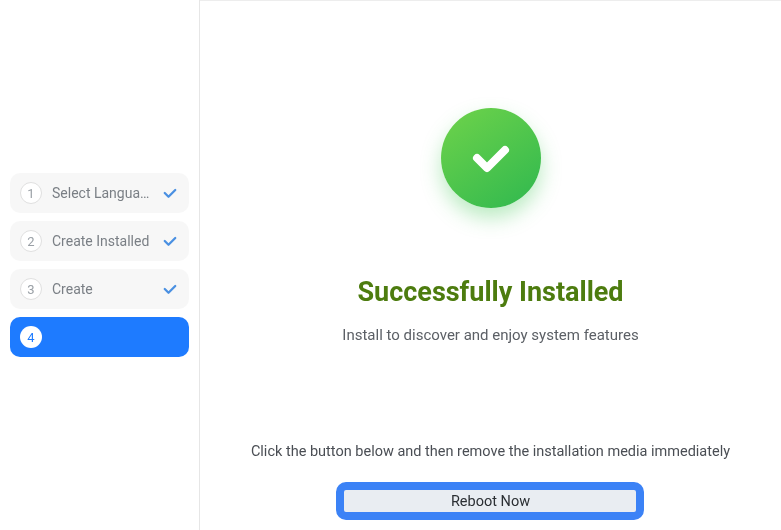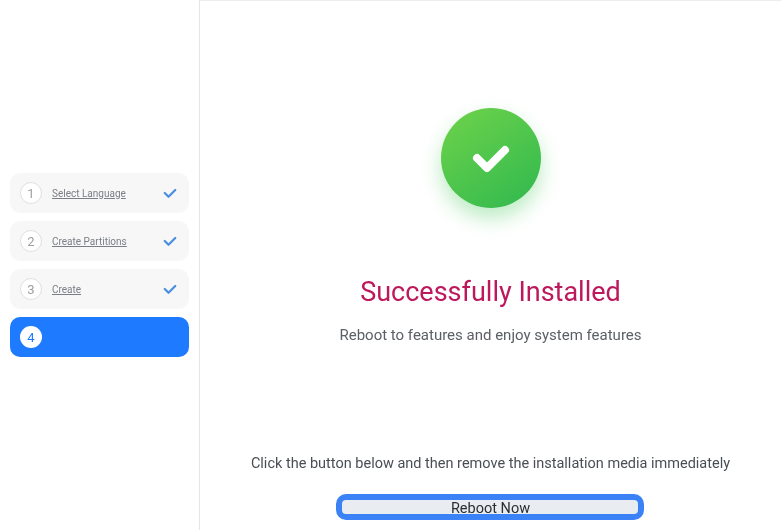--- a/index.html
+++ b/index.html
@@ -45,22 +45,21 @@
       flex-shrink: 0;
       margin-right: 10px;
       border: 1px solid #e0e0e0;
     }
     .step-label {
       flex: 1;
       white-space: nowrap;
       overflow: hidden;
       text-overflow: ellipsis;
       color: #7a7f85;
-      font-size: 10px;
-      text-decoration: underline;
+      font-size: 14px;
     }
     .step-check {
       width: 18px;
       height: 18px;
       flex-shrink: 0;
       margin-left: 6px;
     }
     .step.completed .step-check svg {
       stroke: #4a90e2;
     }
@@ -109,22 +108,22 @@
       height: 48px;
       stroke: #ffffff;
       stroke-width: 4;
       fill: none;
       stroke-linecap: round;
       stroke-linejoin: round;
     }
     .title {
       margin-top: 68px;
       font-size: 27px;
-      font-weight: 400;
-      color: #be185d;
+      font-weight: 700;
+      color: #4d7c0f;
       text-align: center;
     }
     .subtitle {
       margin-top: 18px;
       font-size: 15px;
       color: #5c6066;
       text-align: center;
     }
     .bottom-area {
       margin-top: auto;
@@ -134,24 +133,24 @@
       padding-bottom: 10px;
     }
     .instruction {
       font-size: 14.5px;
       color: #4a4e54;
       text-align: left;
       margin-bottom: 22px;
     }
     .reboot-btn {
       width: 308px;
-      height: 26px;
+      height: 38px;
       border-radius: 10px;
       background: #e9edf2;
-      border: 6px solid #3b82f6;
+      border: 8px solid #3b82f6;
       color: #2b2f33;
       font-size: 14.5px;
       cursor: pointer;
       font-family: inherit;
     }
   </style>
 </head>
 <body>
 
 <div class="sidebar">
@@ -159,21 +158,21 @@
     <div class="step-number">1</div>
     <div class="step-label">Select Language</div>
     <div class="step-check">
       <svg viewBox="0 0 24 24" fill="none" stroke-width="3" stroke-linecap="round" stroke-linejoin="round">
           <polyline points="5 12 10 17 19 8"></polyline>
         </svg>
     </div>
   </div>
   <div class="step completed">
     <div class="step-number">2</div>
-    <div class="step-label">Create Partitions</div>
+    <div class="step-label">Create Installed</div>
     <div class="step-check">
       <svg viewBox="0 0 24 24" fill="none" stroke-width="3" stroke-linecap="round" stroke-linejoin="round">
           <polyline points="5 12 10 17 19 8"></polyline>
         </svg>
     </div>
   </div>
   <div class="step completed">
     <div class="step-number">3</div>
     <div class="step-label">Create</div>
     <div class="step-check">
@@ -188,18 +187,18 @@
 </div>
 
 <div class="main">
   <div class="topbar"></div>
   <div class="success-icon-wrap">
     <svg viewBox="0 0 24 24">
         <polyline points="5 12 10 17 19 8"></polyline>
       </svg>
   </div>
   <div class="title">Successfully Installed</div>
-  <div class="subtitle">Reboot to features and enjoy system features</div>
+  <div class="subtitle">Install to discover and enjoy system features</div>
   <div class="bottom-area">
     <div class="instruction">Click the button below and then remove the installation media immediately</div>
     <button class="reboot-btn">Reboot Now</button>
   </div>
 </div>
 
 </body></html>

